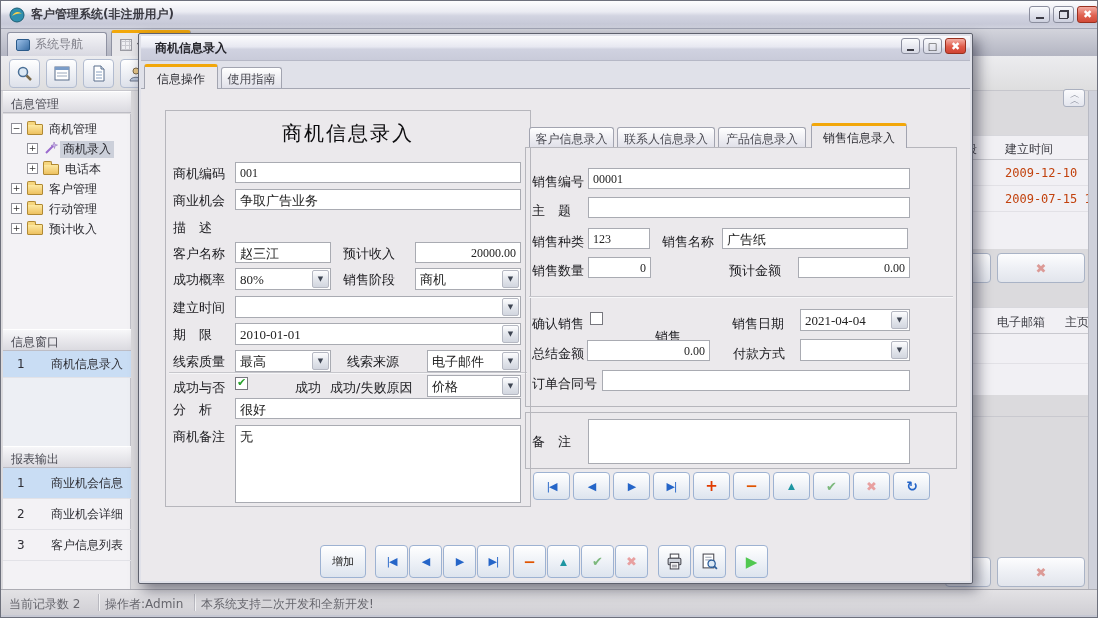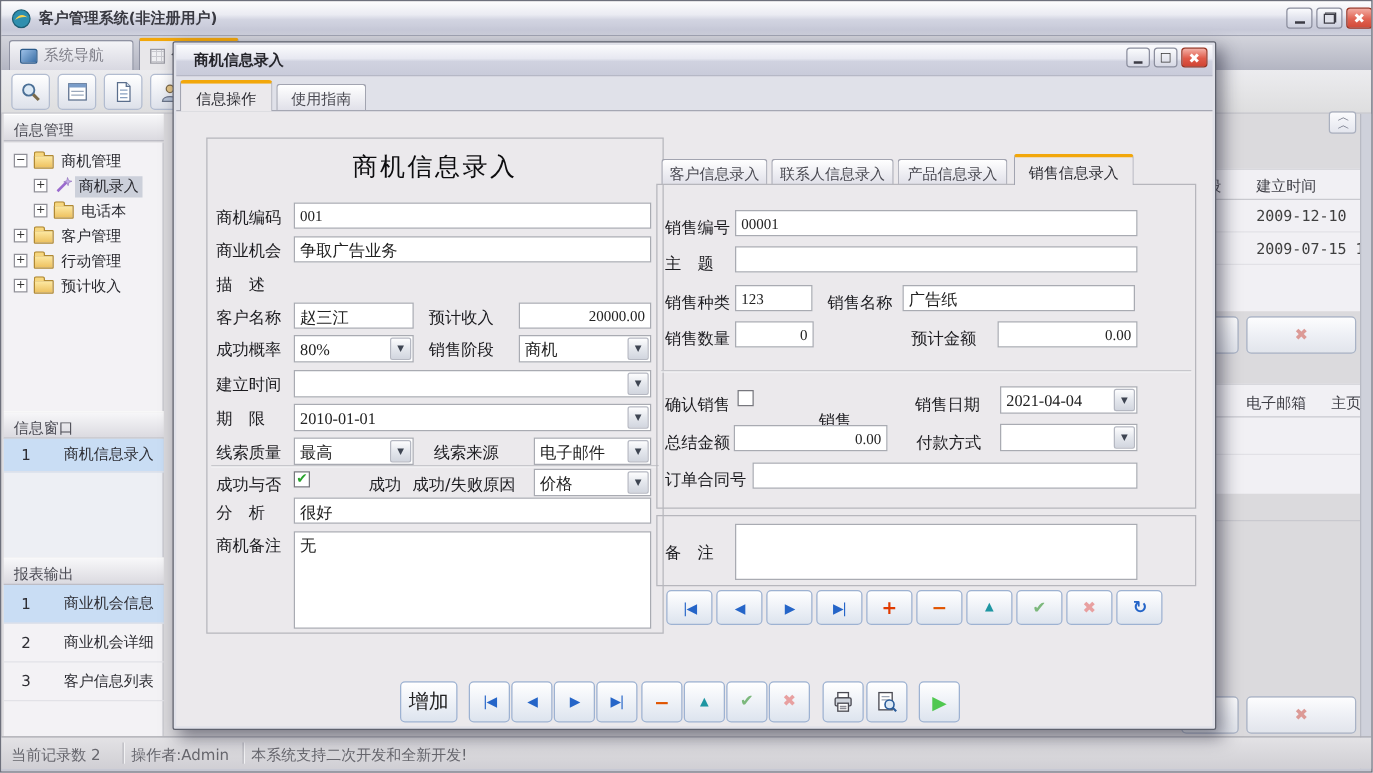--- a/index.html
+++ b/index.html
@@ -35,21 +35,21 @@
 .folder::before{content:"";position:absolute;left:-1px;top:-4px;width:7px;height:3px;background:#f6d67e;border:1px solid #b08933;border-bottom:none;border-radius:2px 2px 0 0}
 .tlabel{position:absolute;top:3px;white-space:nowrap;color:#2a2a30}
 .tlabel.sel{background:#ccd0da;padding:0 3px;margin-left:-3px}
 .lrow{position:absolute;left:0;width:128px;font-size:12px;color:#2e2e34;border-bottom:1px solid #e2e2e7}
 .lrow.sel{background:#c9ddf4}
 .lrow .idx{position:absolute;left:14px;top:50%;transform:translateY(-50%)}
 .lrow .ltxt{position:absolute;left:48px;top:50%;transform:translateY(-50%);white-space:nowrap;overflow:hidden;max-width:78px}
 
 .bgtbl{position:absolute;background:#f1f0f4;border-top:1px solid #d8d8dd}
 .bghdr{position:absolute;font-size:12px;color:#3e3e45;white-space:nowrap}
-.bgcell{position:absolute;font-size:12px;color:#404040;white-space:nowrap;font-family:"DejaVu Sans Mono","Liberation Mono",monospace}
+.bgcell{position:absolute;font-size:12px;color:#c2410c;white-space:nowrap;font-family:"DejaVu Sans Mono","Liberation Mono",monospace}
 .bgline{position:absolute;height:1px;background:#c9c9cf}
 .bgbtn{position:absolute;height:30px;border:1px solid #a9b3c6;border-radius:4px;background:linear-gradient(#fdfdfe,#eef0f5 50%,#e2e5ec);display:flex;align-items:center;justify-content:center}
 .xglyph{color:#dc9a96;font-size:13px;font-weight:bold}
 .collapsebtn{position:absolute;width:22px;height:18px;border:1px solid #aab0bf;border-radius:3px;background:linear-gradient(#fbfbfd,#e4e6ee);display:flex;align-items:center;justify-content:center}
 .chev{font-size:10px;color:#6b7080;letter-spacing:-2px;line-height:6px}
 
 .statusbar{position:absolute;left:0;top:588px;width:100%;height:26px;background:linear-gradient(#e3e2e5,#d0cfd4);border-top:1px solid #acacb3;font-size:12px;color:#67676e}
 .stxt{position:absolute;top:6px;white-space:nowrap}
 .ssep{position:absolute;top:4px;width:1px;height:17px;background:#b9b9c0;box-shadow:1px 0 0 #f2f2f4}
 .rframe{position:absolute;left:1087px;top:90px;width:10px;height:524px;background:#cfd1db;border-left:1px solid #b8bac4}
@@ -72,21 +72,21 @@
 .num{text-align:right}
 .ta{position:absolute;background:#fff;border:1px solid #a9abb2;font-size:13px;padding:2px 4px}
 .dd{position:absolute;height:22px;background:#fff;border:1px solid #a9abb2}
 .ddval{position:absolute;left:4px;top:2px;right:20px;font-size:13px;white-space:nowrap;overflow:hidden}
 .ddval.mono{top:3px;padding:0}
 .ddbtn{position:absolute;right:1px;top:1px;bottom:1px;width:17px;border:1px solid #b5b8c2;border-radius:2px;background:linear-gradient(#fdfdfe,#e4e7ed 50%,#d2d6df);display:flex;align-items:center;justify-content:center}
 .ddbtn::after{content:"▼";font-size:7px;color:#3e4552}
 .cb{position:absolute;width:13px;height:13px;background:#fff;border:1px solid #77777e}
 .cb.checked::after{content:"✔";position:absolute;left:1px;top:-2px;color:#28a22c;font-size:11px;font-weight:bold}
 .sep{position:absolute;height:1px;background:#c7c7cc;box-shadow:0 1px 0 #f6f6f8}
-.tbtn{position:absolute;border:1px solid #9db2d2;border-radius:4px;background:linear-gradient(#ffffff,#f0f3f8 45%,#dde4ee);box-shadow:inset 0 1px 0 #fff;display:flex;align-items:center;justify-content:center;font-size:16px;color:#222}
+.tbtn{position:absolute;border:1px solid #9db2d2;border-radius:4px;background:linear-gradient(#ffffff,#f0f3f8 45%,#dde4ee);box-shadow:inset 0 1px 0 #fff;display:flex;align-items:center;justify-content:center;font-size:11px;color:#222}
 .c-blue{color:#2565c8;font-size:11px;letter-spacing:-1px}
 .c-red{color:#e03b00;font-weight:bold;font-size:15px}
 .c-orange{color:#e05400;font-weight:bold;font-size:15px}
 .c-teal{color:#1e96a2;font-size:9px}
 .c-green{color:#7cb87c;font-size:13px;font-weight:bold}
 .c-pink{color:#e8a0a0;font-size:13px;font-weight:bold}
 .c-run{color:#50c850;font-size:15px}
 </style>
 </head>
 <body>
@@ -265,21 +265,21 @@
         <span class="glyph-min" style="width:7px"></span>
       </span>
     <span class="dwbtn" style="right:30px">
         <span style="font-size:10px">□</span>
       </span>
     <span class="dwbtn close" style="right:6px">
         <span>✖</span>
       </span>
 
     <div class="dtab active" style="left:5px;top:30px;width:74px;height:25px;padding-top:4px"><span>信息操作</span></div>
-    <div class="dtab inactive" style="left:82px;top:33px;width:72px;height:22px;padding-top:3px"><span>使用指南</span></div>
+    <div class="dtab inactive" style="left:82px;top:33px;width:61px;height:22px;padding-top:3px"><span>使用指南</span></div>
     <div class="dbody"></div>
 
     <div class="gbox" style="left:26px;top:76px;width:366px;height:397px"></div>
     <div class="heading" style="left:26px;top:86px;width:366px">商机信息录入</div>
 
     <span class="lbl" style="left:34px;top:131px">商机编码</span>
     <div class="inp mono" style="left:96px;top:128px;width:286px">001</div>
 
     <span class="lbl" style="left:34px;top:158px">商业机会</span>
     <div class="inp" style="left:96px;top:155px;width:286px">争取广告业务</div>

